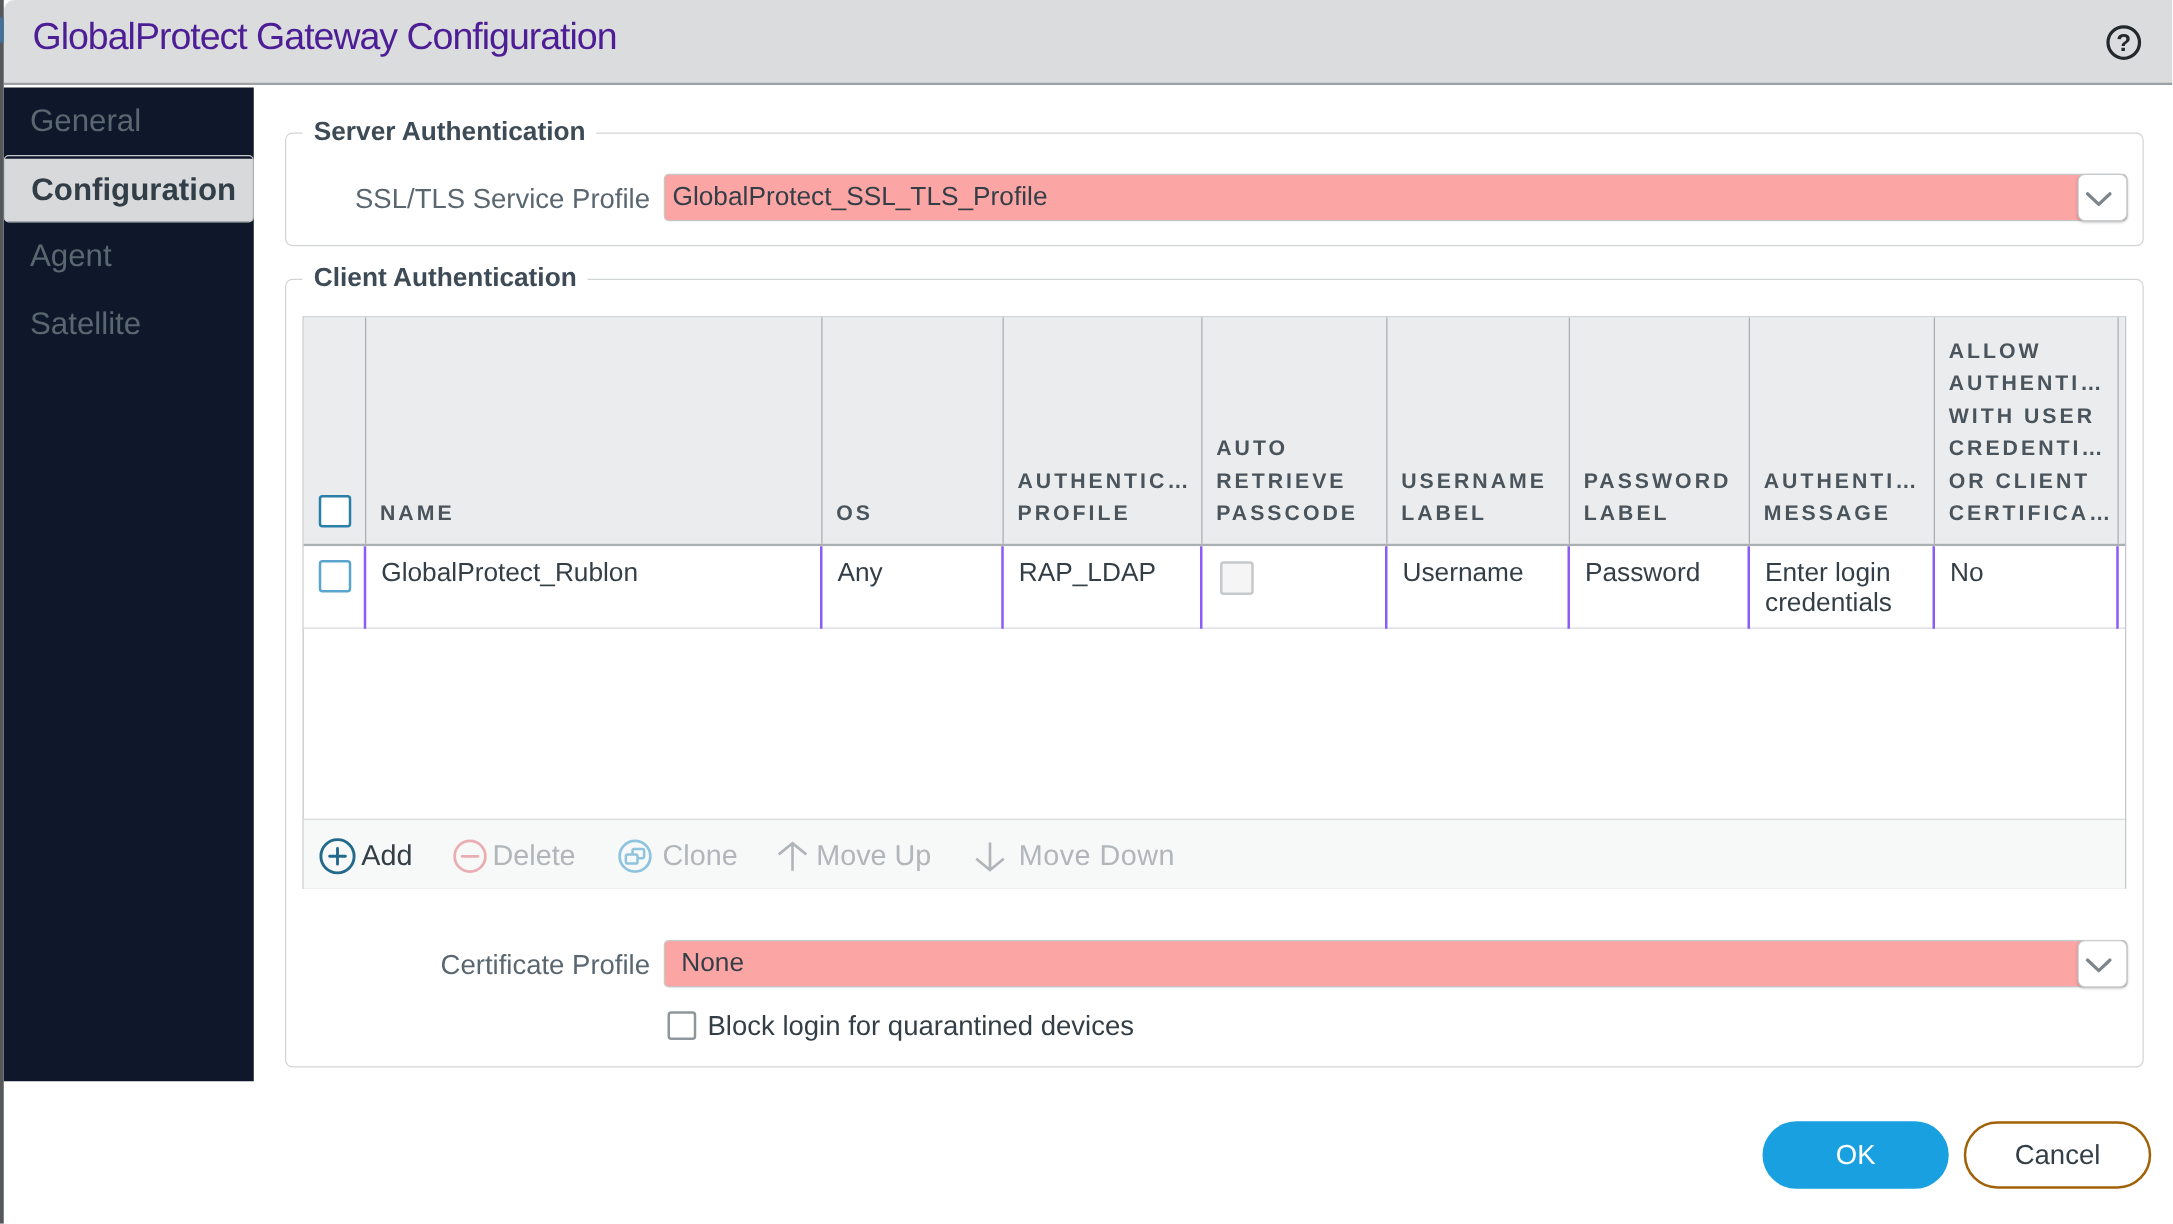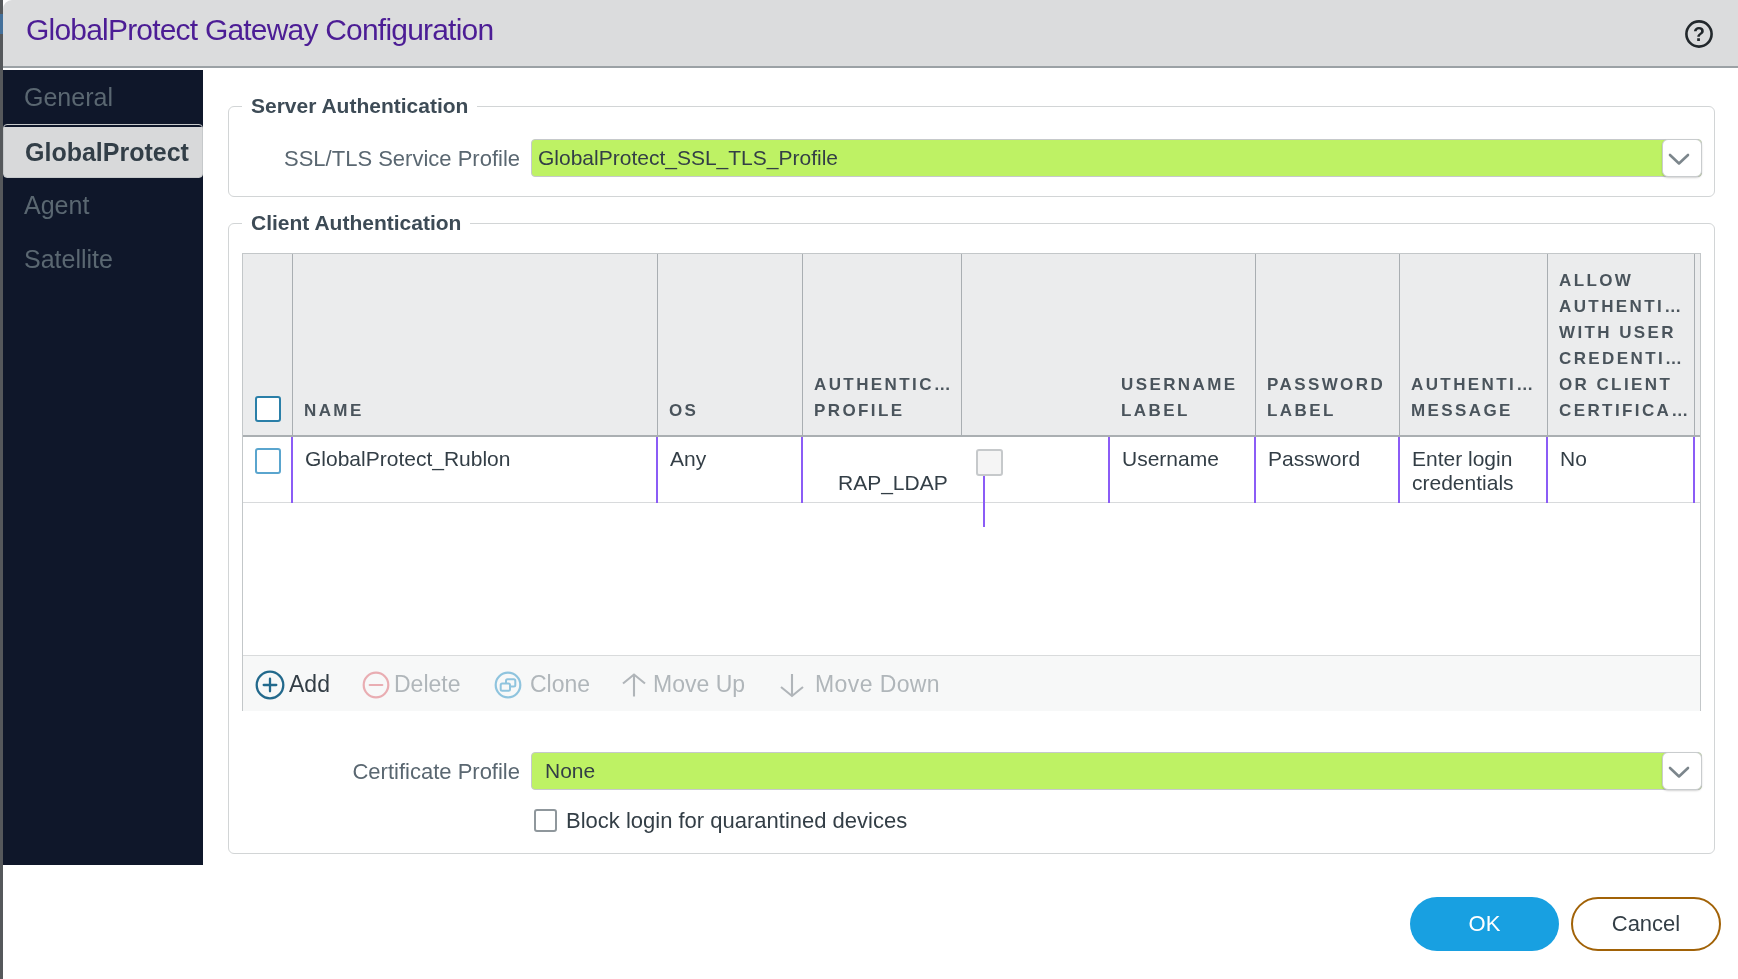--- a/index.html
+++ b/index.html
@@ -29,21 +29,21 @@
 #fs2 { left:228px; top:223px; width:1487px; height:631px; }
 .legend { position:absolute; background:#fff; padding:0 9px; font-size:21px;
   font-weight:bold; color:#3d4b56; line-height:22px; }
 #legend1 { left:242px; top:95px; }
 #legend2 { left:242px; top:212px; }
 
 .lbl { position:absolute; font-size:22px; color:#5a6771; text-align:right; }
 #lbl1 { left:228px; top:146px; width:292px; }
 #lbl2 { left:228px; top:759px; width:292px; }
 
-.sel { position:absolute; border:1px solid #c6c9cb; border-radius:4px; background:#bef264; }
+.sel { position:absolute; border:1px solid #c6c9cb; border-radius:4px; background:#fca5a5; }
 .sel .txt { position:absolute; top:0; font-size:21px; color:#333e46; }
 .selbtn { position:absolute; right:-1px; top:-1px; width:40px; border:1px solid #c9ccce;
   border-radius:6px; background:#fff; box-shadow:0 1px 2px rgba(0,0,0,0.18); }
 #sel1 { left:531px; top:139px; width:1171px; height:38px; }
 #sel1 .txt { left:6px; line-height:36px; }
 #sel1 .selbtn { height:38px; }
 #sel2 { left:531px; top:752px; width:1171px; height:38px; }
 #sel2 .txt { left:13px; line-height:36px; }
 #sel2 .selbtn { height:38px; }
 .chev { position:absolute; left:4.5px; top:13px; }
@@ -87,21 +87,21 @@
 </head>
 <body>
 <div class="abs" id="titlebar"></div>
 <div class="abs" id="title">GlobalProtect Gateway Configuration</div>
 <svg class="abs" style="left:1684px; top:19px;" width="30" height="30" viewBox="0 0 30 30">
   <circle cx="15" cy="15" r="12.6" fill="none" stroke="#22282c" stroke-width="2.6"></circle>
   <text x="15" y="22" font-size="19.5" font-weight="bold" fill="#22282c" text-anchor="middle" font-family="Liberation Sans">?</text>
 </svg>
 <div class="abs" id="sidebar">
   <div class="tab" style="top:0;">General</div>
-  <div class="tab sel" style="top:54px;">GlobalProtect</div>
+  <div class="tab sel" style="top:54px;">Configuration</div>
   <div class="tab" style="top:108px;">Agent</div>
   <div class="tab" style="top:162px;">Satellite</div>
 </div>
 <div class="abs" id="sliver"></div>
 <div class="abs" id="sliver-blue"></div>
 
 <div class="fs" id="fs1"></div>
 <div class="legend" id="legend1">Server Authentication</div>
 <div class="lbl" id="lbl1">SSL/TLS Service Profile</div>
 <div class="sel" id="sel1">
@@ -123,20 +123,23 @@
       </div>
     <div class="hc" style="left:50px; width:365px;">
         <div class="t">NAME</div>
       </div>
     <div class="hc" style="left:415px; width:145px;">
         <div class="t">OS</div>
       </div>
     <div class="hc" style="left:560px; width:159px;">
         <div class="t">AUTHENTIC…<br>PROFILE</div>
       </div>
+    <div class="hc" style="left:719px; width:148px;">
+        <div class="t">AUTO<br>RETRIEVE<br>PASSCODE</div>
+      </div>
     <div class="hc" style="left:867px; width:146px;">
         <div class="t">USERNAME<br>LABEL</div>
       </div>
     <div class="hc" style="left:1013px; width:144px;">
         <div class="t">PASSWORD<br>LABEL</div>
       </div>
     <div class="hc" style="left:1157px; width:148px;">
         <div class="t">AUTHENTI…<br>MESSAGE</div>
       </div>
     <div class="hc" style="left:1305px; width:147px;">
@@ -148,21 +151,21 @@
   <div id="trow">
     <div class="rc" style="left:0; width:50px;">
         <div class="cb" id="cb-row"></div>
       </div>
     <div class="rc" style="left:50px; width:365px;">
         <div class="t">GlobalProtect_Rublon</div>
       </div>
     <div class="rc" style="left:415px; width:145px;">
         <div class="t">Any</div>
       </div>
-    <div class="rc" style="left:583px; width:159px;margin-top:24px;">
+    <div class="rc" style="left:560px; width:159px;">
         <div class="t">RAP_LDAP</div>
       </div>
     <div class="rc" style="left:719px; width:148px;">
         <div class="cb" id="cb-auto"></div>
       </div>
     <div class="rc" style="left:867px; width:146px;">
         <div class="t">Username</div>
       </div>
     <div class="rc" style="left:1013px; width:144px;">
         <div class="t">Password</div>

